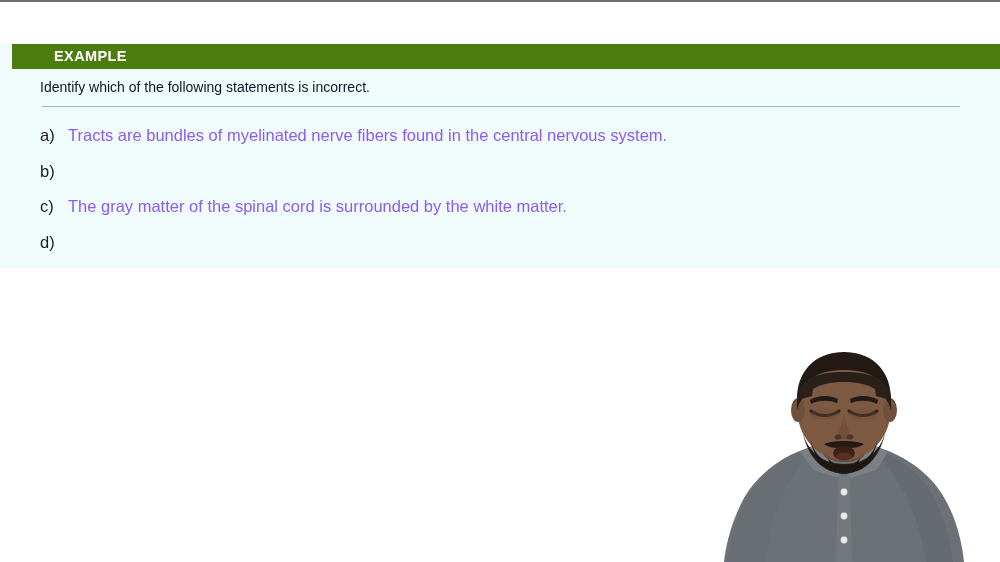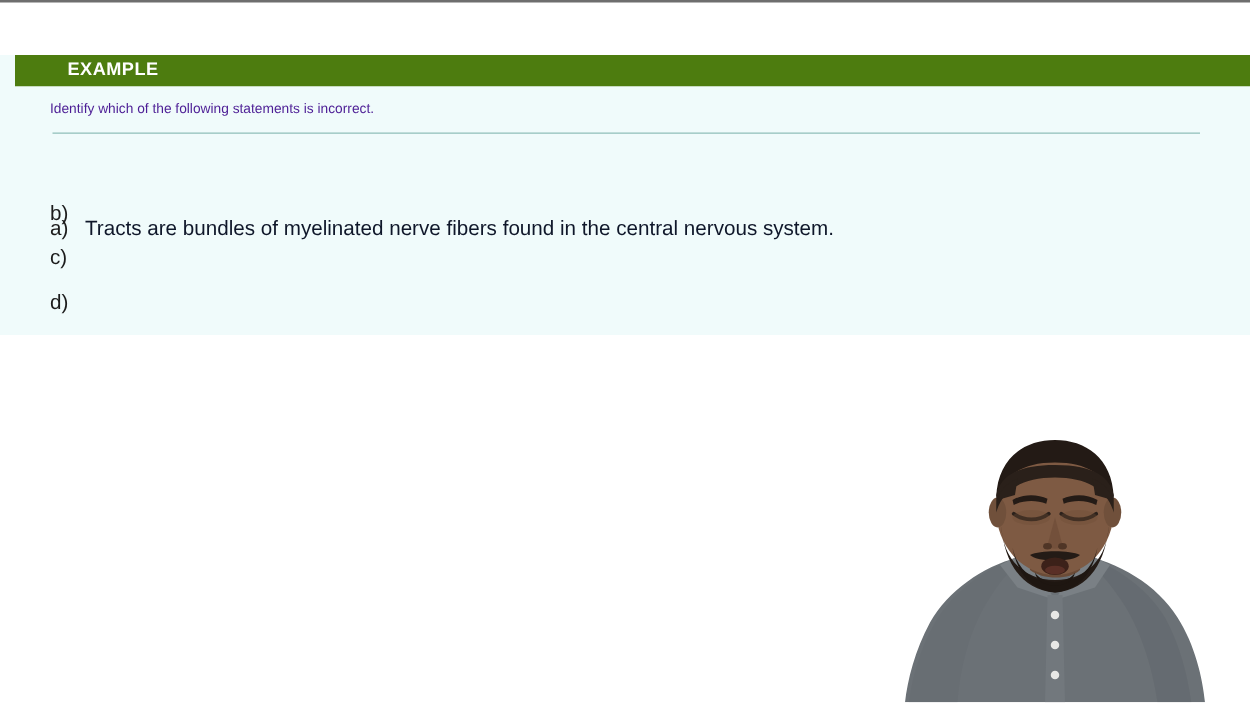--- a/index.html
+++ b/index.html
@@ -52,22 +52,22 @@
     font-weight: bold;
     color: #ffffff;
     letter-spacing: 0.4px;
     line-height: 17px;
   }
 
   .prompt {
     position: absolute;
     left: 40px;
     top: 32px;
-    font-size: 11px;
-    color: #4c1d95;
+    font-size: 14px;
+    color: #0f172a;
     line-height: 22px;
     white-space: nowrap;
   }
 
   .divider {
     position: absolute;
     left: 42px;
     top: 62px;
     width: 918px;
     height: 1px;
@@ -87,24 +87,23 @@
   }
   .option-letter {
     width: 28px;
     flex: 0 0 28px;
     font-size: 16.5px;
     color: #1c1c1c;
     line-height: 22px;
   }
   .option-text {
     font-size: 16.5px;
-    color: #0f172a;
+    color: #8b5cf6;
     line-height: 22px;
     white-space: nowrap;
-    margin-top: 48px;
   }
 
   
   .presenter {
     position: absolute;
     left: 688px;
     top: 352px;
     width: 312px;
     height: 210px;
     overflow: hidden;
@@ -132,20 +131,21 @@
       <span class="option-letter">a)</span>
       <span class="option-text">Tracts are bundles of myelinated nerve fibers found in the central nervous system.</span>
     </div>
 
     <div class="option-row">
       <span class="option-letter">b)</span>
     </div>
 
     <div class="option-row">
       <span class="option-letter">c)</span>
+      <span class="option-text">The gray matter of the spinal cord is surrounded by the white matter.</span>
     </div>
 
     <div class="option-row">
       <span class="option-letter">d)</span>
     </div>
 
   </div>
 </section>
 
 <div class="presenter">

